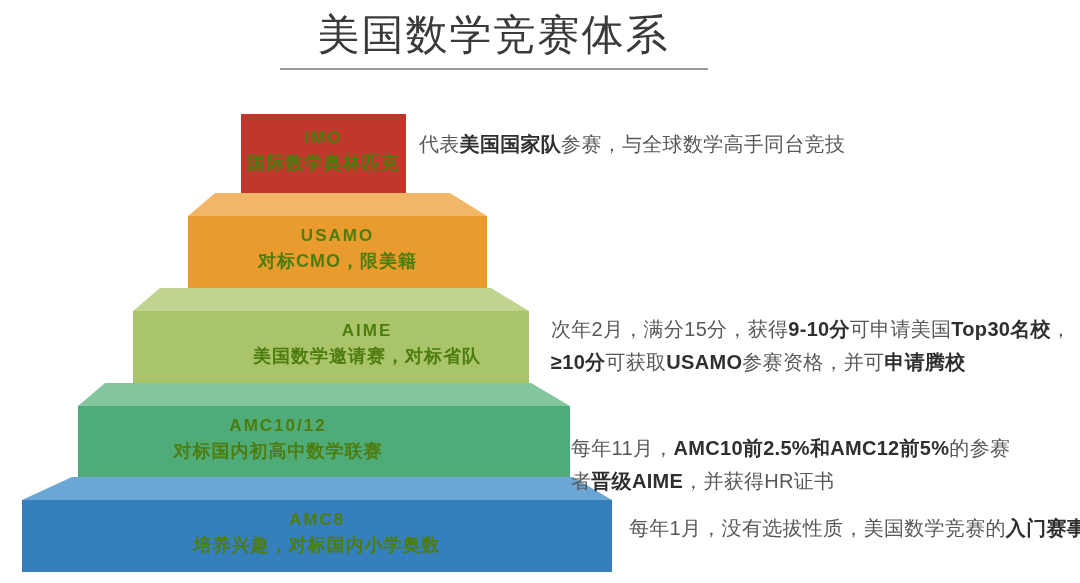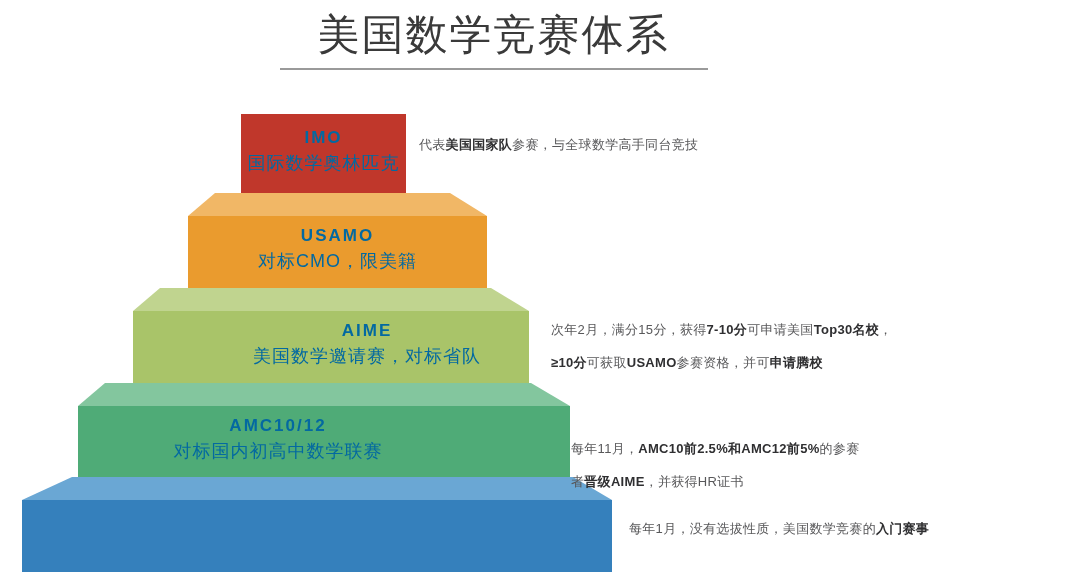--- a/index.html
+++ b/index.html
@@ -48,43 +48,43 @@
   #pyramid-svg {
     position: absolute;
     left: 0;
     top: 0;
     width: 1080px;
     height: 583px;
   }
   .tier-label {
     position: absolute;
     text-align: center;
-    color: #0369a1;
+    color: #4d7c0f;
     pointer-events: none;
   }
   .tier-code {
     font-size: 17px;
     font-weight: 700;
     letter-spacing: 2px;
     line-height: 24px;
     white-space: nowrap;
   }
   .tier-desc {
     font-size: 18px;
-    font-weight: 400;
+    font-weight: 700;
     letter-spacing: 1px;
     line-height: 26px;
     white-space: nowrap;
   }
 
   
   .note {
     position: absolute;
     color: #58585a;
-    font-size: 13px;
+    font-size: 20px;
     line-height: 33px;
     letter-spacing: 0.3px;
     white-space: nowrap;
   }
   .note b {
     color: #2f2f31;
     font-weight: 700;
   }
 </style>
 </head>
@@ -137,28 +137,32 @@
   <div class="tier-label" style="left:133px; top:319px; width:468px;">
     <div class="tier-code">AIME</div>
     <div class="tier-desc">美国数学邀请赛，对标省队</div>
   </div>
 
   <div class="tier-label" style="left:78px; top:414px; width:400px;">
     <div class="tier-code">AMC10/12</div>
     <div class="tier-desc">对标国内初高中数学联赛</div>
   </div>
 
+  <div class="tier-label" style="left:22px; top:508px; width:590px;">
+    <div class="tier-code">AMC8</div>
+    <div class="tier-desc">培养兴趣，对标国内小学奥数</div>
+  </div>
 
   <div class="note" style="left:419px; top:128px;">
       <div><span>代表</span><b>美国国家队</b><span>参赛，与全球数学高手同台竞技</span></div>
     </div>
 
 
   <div class="note" style="left:551px; top:313px;">
-      <div><span>次年2月，满分15分，获得</span><b>7-10分</b><span>可申请美国</span><b>Top30名校</b><span>，</span></div>
+      <div><span>次年2月，满分15分，获得</span><b>9-10分</b><span>可申请美国</span><b>Top30名校</b><span>，</span></div>
       <div><b>≥10分</b><span>可获取</span><b>USAMO</b><span>参赛资格，并可</span><b>申请腾校</b></div>
     </div>
 
   <div class="note" style="left:571px; top:432px;">
       <div><span>每年11月，</span><b>AMC10前2.5%和AMC12前5%</b><span>的参赛</span></div>
       <div><span>者</span><b>晋级AIME</b><span>，并获得HR证书</span></div>
     </div>
 
   <div class="note" style="left:629px; top:512px;">
       <div><span>每年1月，没有选拔性质，美国数学竞赛的</span><b>入门赛事</b></div>

